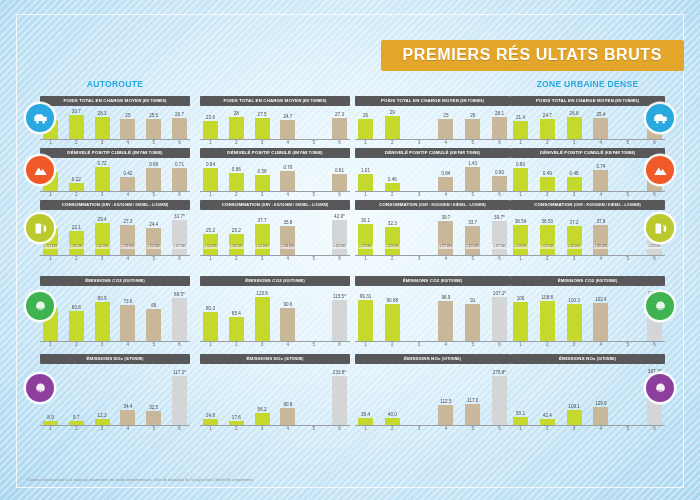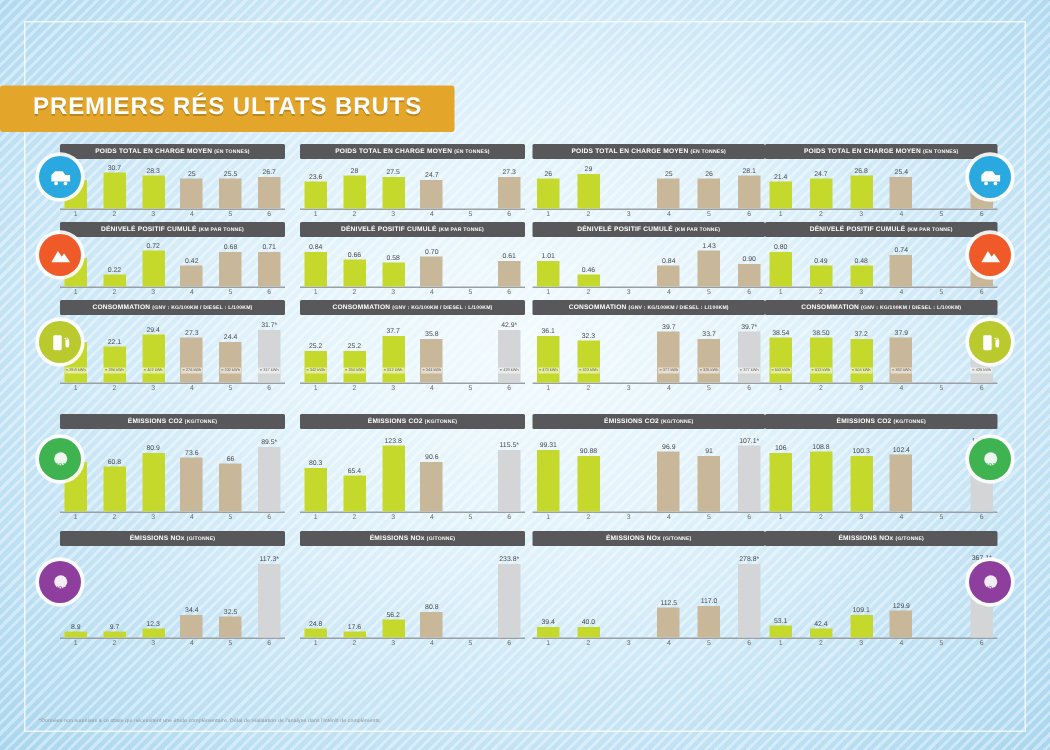--- a/index.html
+++ b/index.html
@@ -14,23 +14,22 @@
     position: absolute; inset: 0;
     background:
       repeating-linear-gradient(135deg, rgba(255,255,255,0.38) 0px, rgba(255,255,255,0.38) 2px, rgba(255,255,255,0) 2px, rgba(255,255,255,0) 5px),
       radial-gradient(ellipse at 50% 45%, #f2fbff 0%, #dff1fb 38%, #bfe1f4 75%, #a9d6ef 100%);
   }
   .frame {
     position: absolute; left: 16px; top: 14px; right: 16px; bottom: 12px;
     border: 1px solid rgba(255,255,255,0.75);
   }
   .title-wrap {
-    position: absolute; left: 0; right: 4px; top: 40px;
-    text-align: left;
-    margin-top: 17px;
+    position: absolute; left: 0; right: 16px; top: 40px;
+    text-align: right;
   }
   .title {
     display: inline-block;
     background: #e3a62a;
     color: #ffffff;
     font-size: 16px;
     font-weight: bold;
     letter-spacing: 0.6px;
     padding: 6px 22px 7px 22px;
     border-radius: 2px;
@@ -155,20 +154,22 @@
 <body>
 
 <div class="bg"></div>
 <div class="frame"></div>
 
 <div class="title-wrap">
   <span class="title">PREMIERS RÉS ULTATS BRUTS</span>
 </div>
 
 <div class="headers">
+    <div class="col-header" style="left: 0px; width: 150px; color: rgb(42, 169, 224);">AUTOROUTE</div>
+    <div class="col-header" style="left: 470px; width: 155px; color: rgb(42, 169, 224);">ZONE URBAINE DENSE</div>
   </div>
 <div class="grid">
     <div class="column" style="left: 0px; width: 150px;">
       <div class="chart" style="top: 0px; width: 150px;">
         <div class="chart-title"><span>POIDS TOTAL EN CHARGE MOYEN</span> <span class="unit">(EN TONNES)</span></div>
         <div class="plot" style="height: 34px;">
           <div class="bars">
             <div class="bar-slot">
               <div class="bar g" style="height: 18.5824px;">
                 <div class="bar-val">24.3</div>

